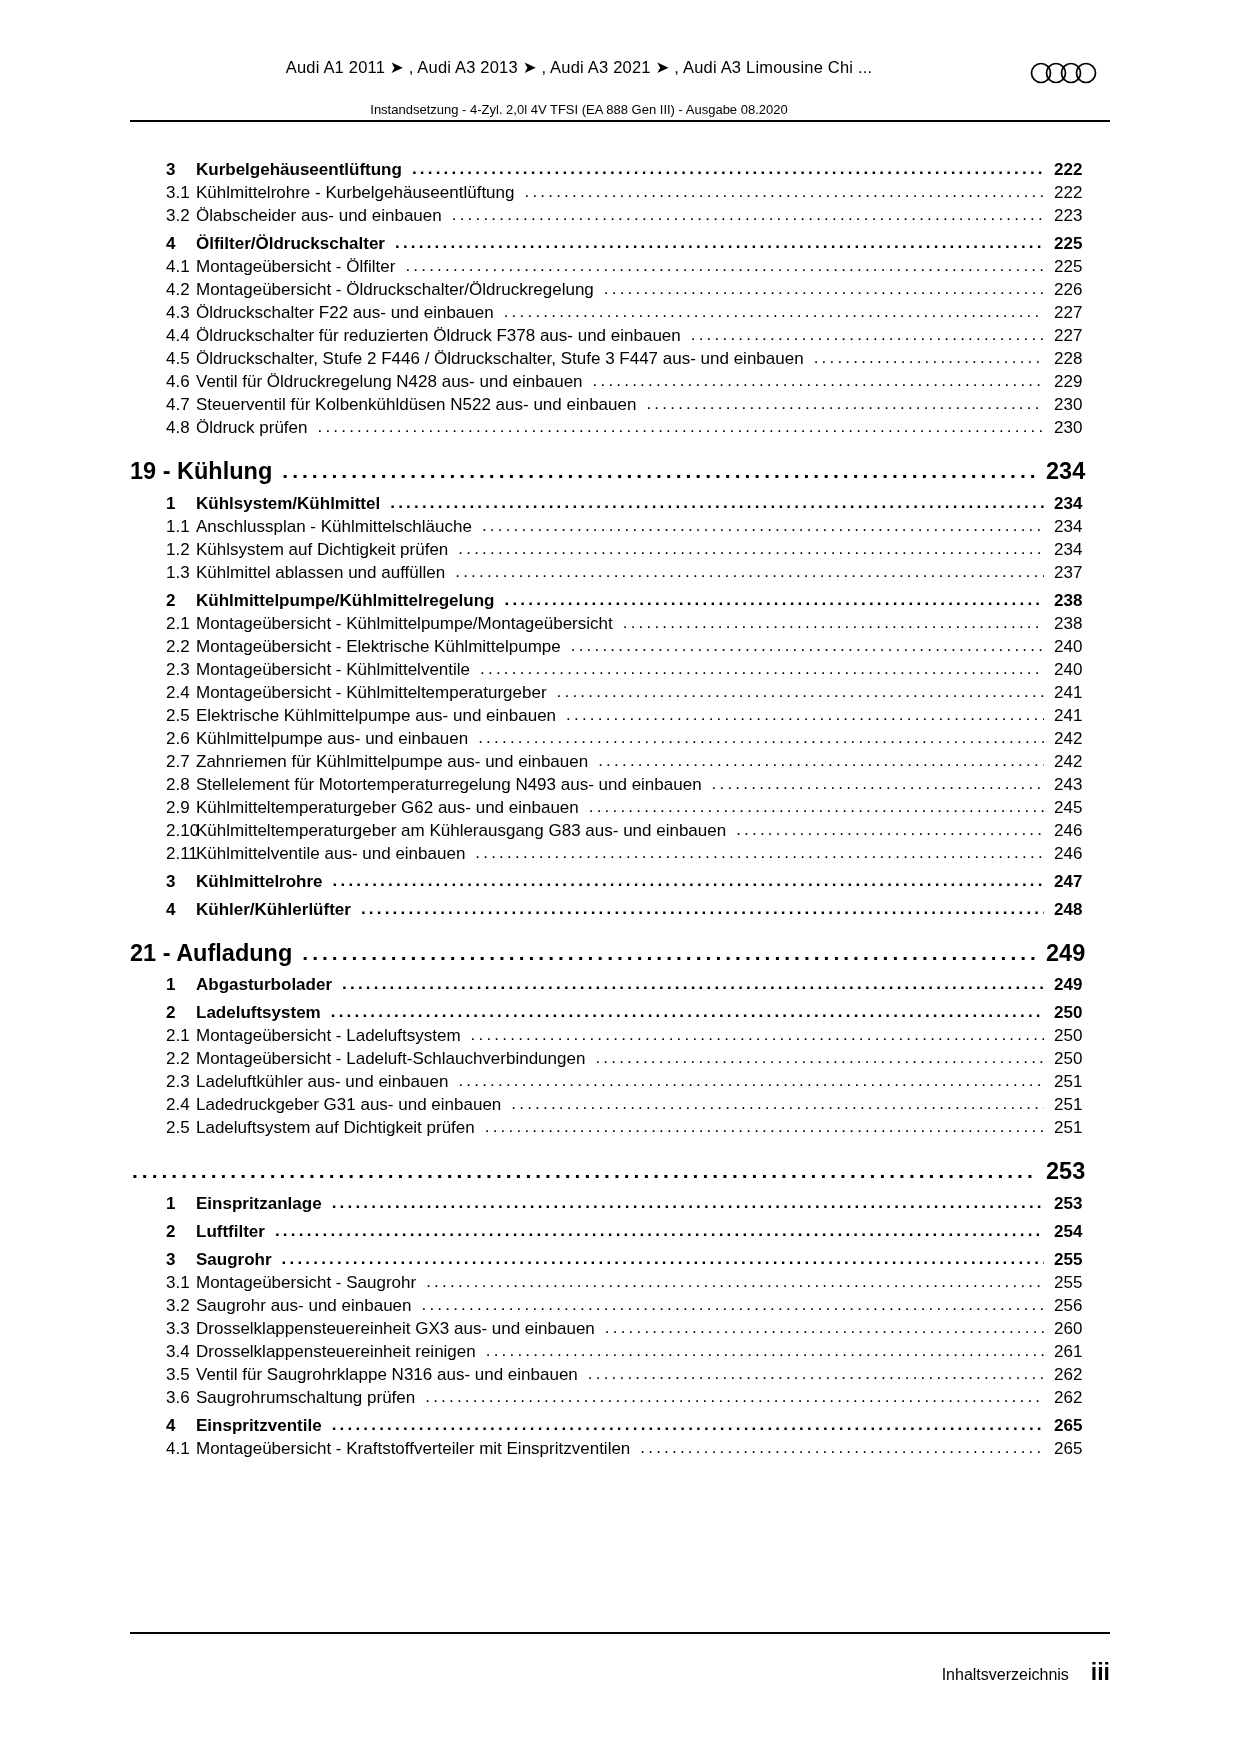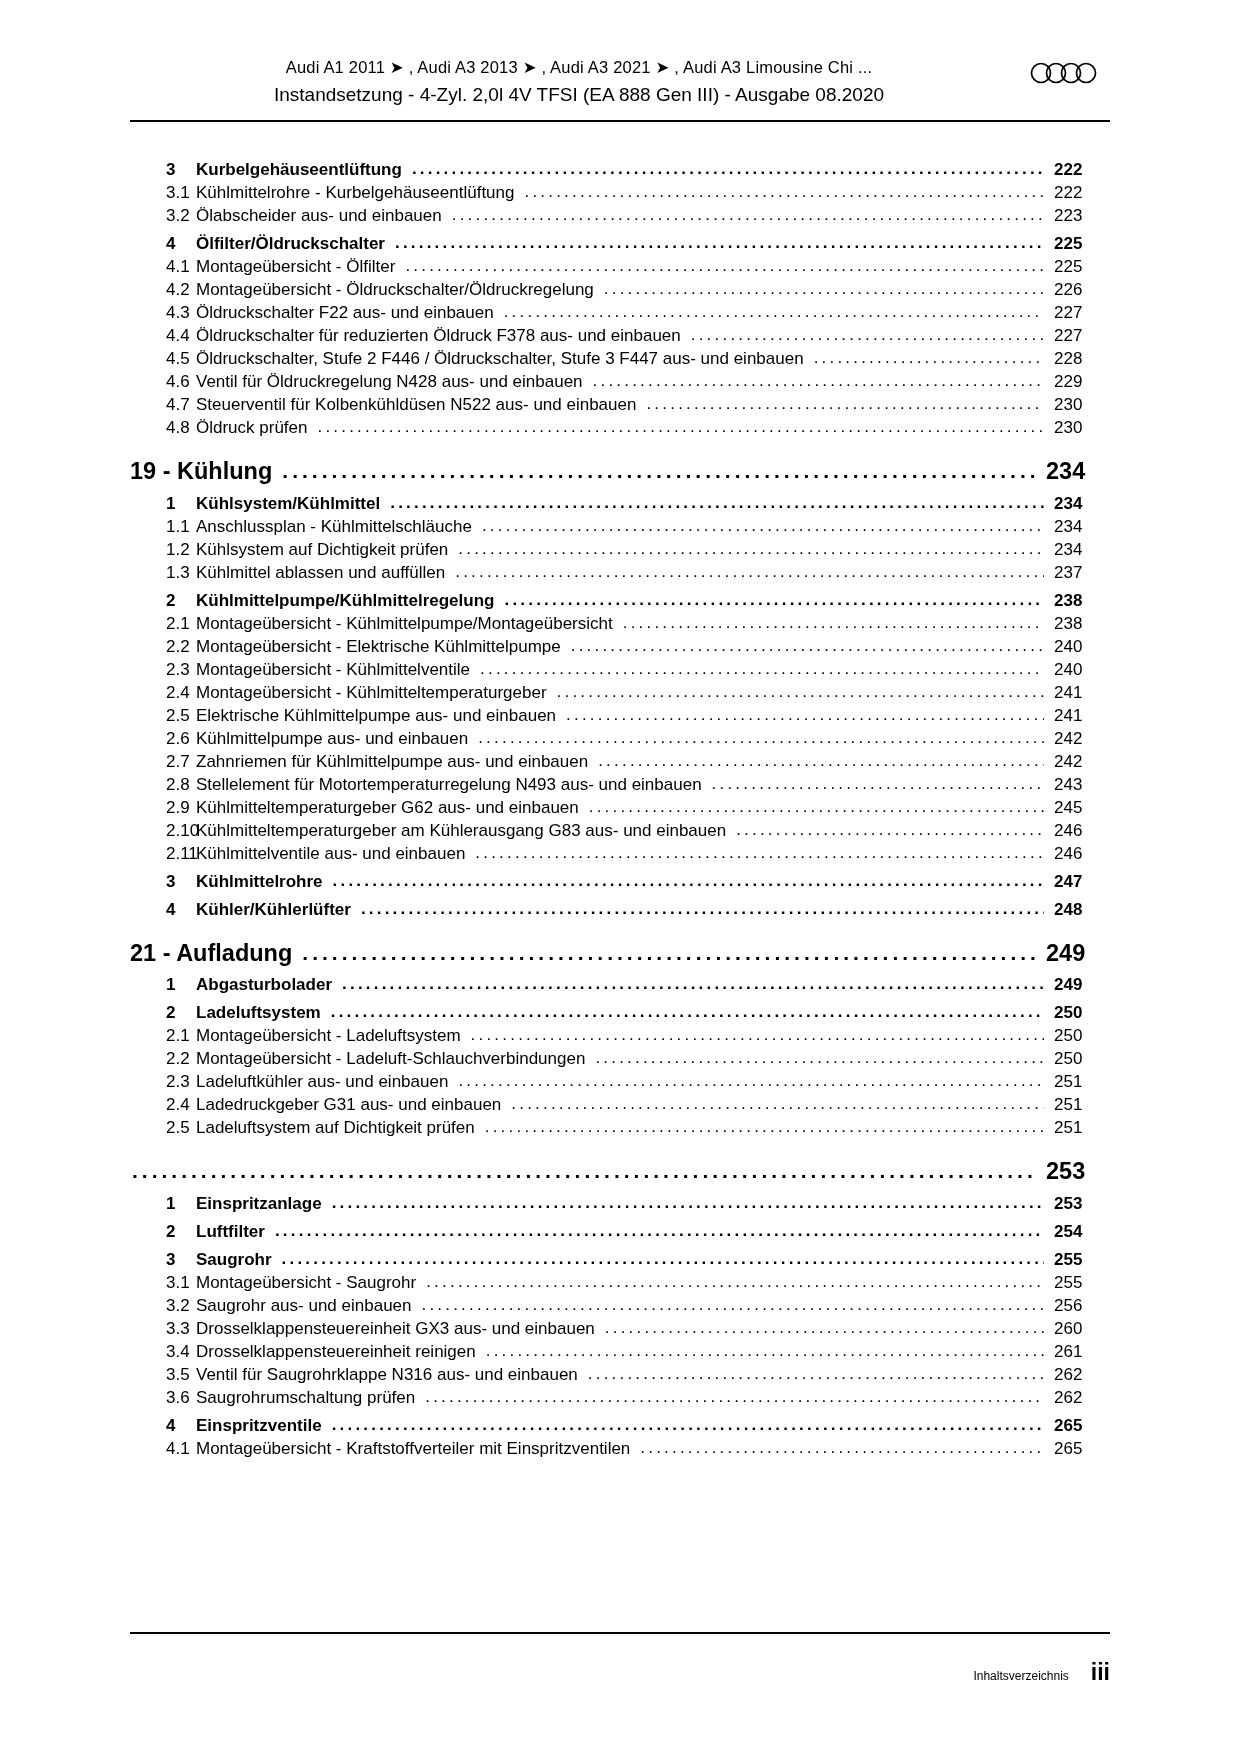--- a/index.html
+++ b/index.html
@@ -27,22 +27,22 @@
   .header-lines {
     text-align: center;
     padding-right: 70px;
   }
   .header-line1 {
     font-size: 16.5px;
     letter-spacing: 0.2px;
     white-space: nowrap;
   }
   .header-line2 {
-    font-size: 19px;
-    margin-top: 7px;
+    font-size: 13px;
+    margin-top: 25px;
     white-space: nowrap;
   }
   .logo {
     position: absolute;
     right: 0;
     top: 2px;
     width: 74px;
     height: 26px;
   }
   .header-rule {
@@ -155,21 +155,21 @@
   .footer {
     position: absolute;
     bottom: 68px;
     left: 130px;
     width: 980px;
     display: flex;
     justify-content: flex-end;
     align-items: baseline;
   }
   .footer-label {
-    font-size: 12px;
+    font-size: 16px;
   }
   .footer-page {
     font-size: 23px;
     font-weight: bold;
     margin-left: 22px;
   }
 </style>
 </head>
 <body>
 

